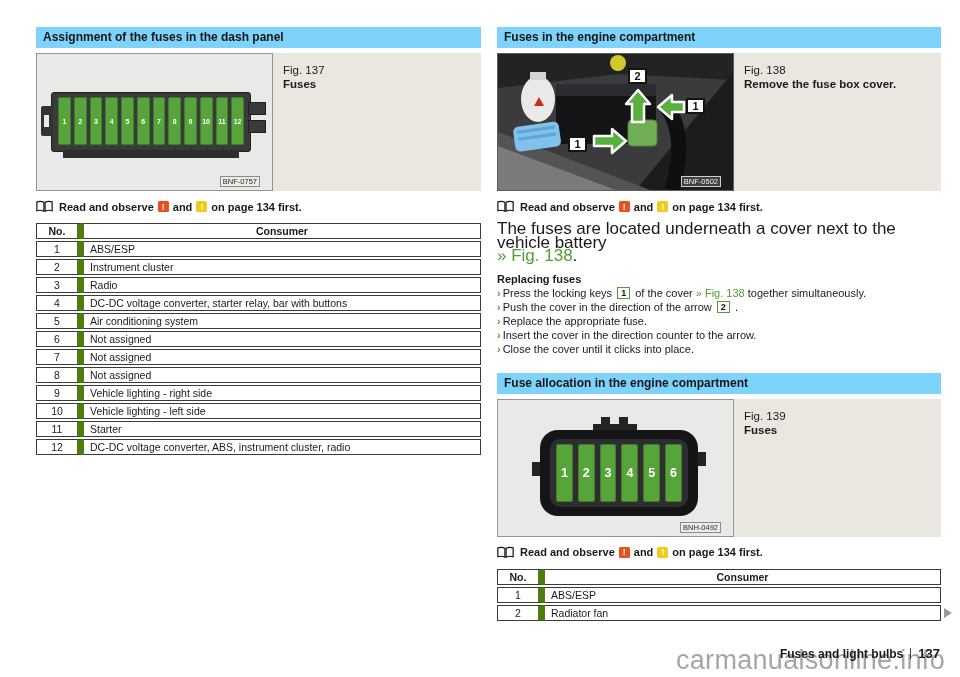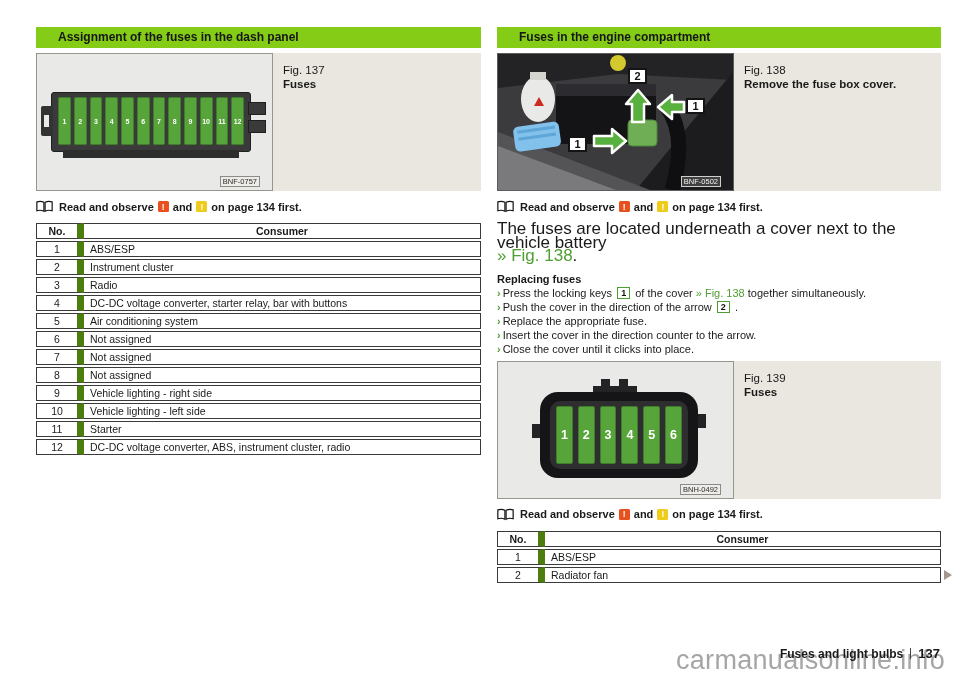--- a/index.html
+++ b/index.html
@@ -5,21 +5,21 @@
   html,body{margin:0;padding:0;}
   body{
     width:960px;height:677px;position:relative;background:#ffffff;
     font-family:"Liberation Sans", sans-serif;color:#1a1a1a;overflow:hidden;
   }
   .col{position:absolute;top:27px;}
   .col-left{left:36px;width:445px;}
   .col-right{left:497px;width:444px;}
 
   .section-header{
-    background:#84cc16;height:21px;line-height:21px;padding-left:22px;
+    background:#7dd3fc;height:21px;line-height:21px;padding-left:7px;
     font-size:12px;font-weight:bold;color:#161616;
   }
   .mt16{margin-top:17px;}
 
   
   .figure{display:flex;margin-top:5px;background:#eae7e0;height:138px;}
   .fig-image{
     flex:0 0 237px;width:237px;height:138px;position:relative;box-sizing:border-box;
     background:#e9e9e7;border:1px solid #97958f;overflow:hidden;
   }
@@ -258,20 +258,21 @@
 
   <div class="steps-title">Replacing fuses</div>
   <ul class="steps">
       <li><span class="chev">›</span>Press the locking keys <span class="refbox">1</span> of the cover <span class="green-link">» Fig. 138</span> together simultaneously.</li>
       <li><span class="chev">›</span>Push the cover in the direction of the arrow <span class="refbox">2</span> .</li>
       <li><span class="chev">›</span>Replace the appropriate fuse.</li>
       <li><span class="chev">›</span>Insert the cover in the direction counter to the arrow.</li>
       <li><span class="chev">›</span>Close the cover until it clicks into place.</li>
     </ul>
 
+  <div class="section-header mt16">Fuse allocation in the engine compartment</div>
 
   <div class="figure">
     <div class="fig-image">
       <div class="box-tab" style="left:103px;"></div>
       <div class="box-tab" style="left:121px;"></div>
       <div class="box-tab-base"></div>
       <div class="box-nub" style="left:34px;top:62px;"></div>
       <div class="box-nub" style="left:198px;top:52px;"></div>
       <div class="shell"></div>
       <div class="shell-inner"></div>

